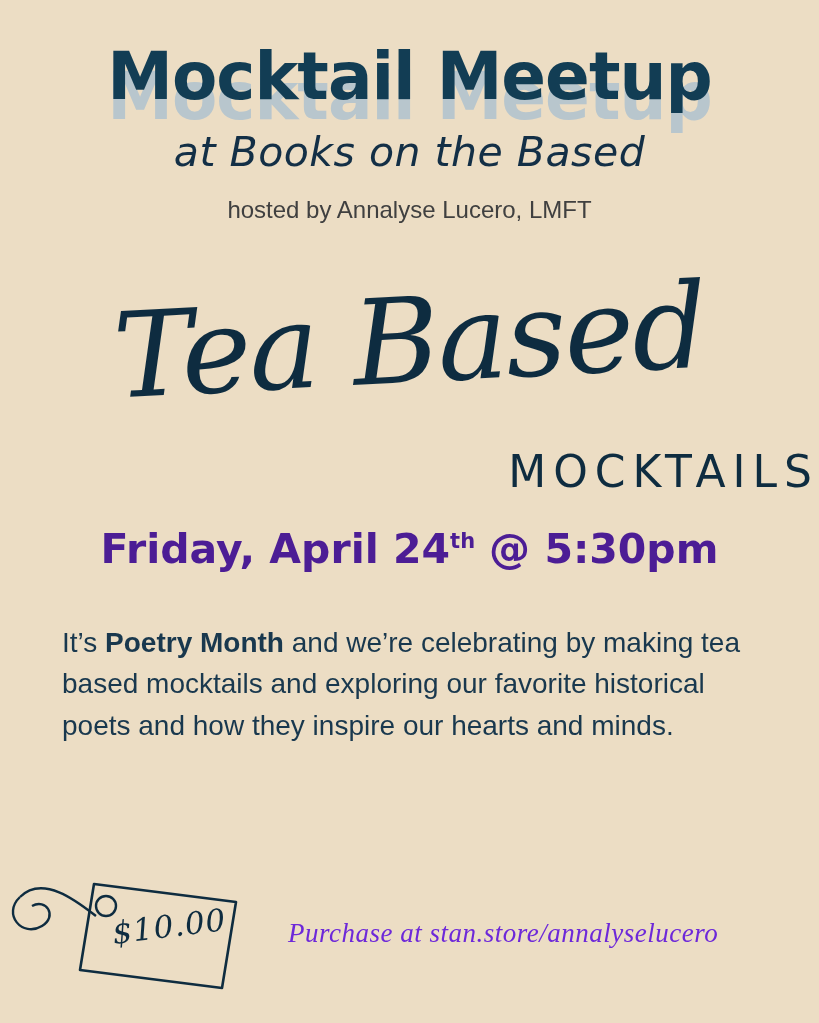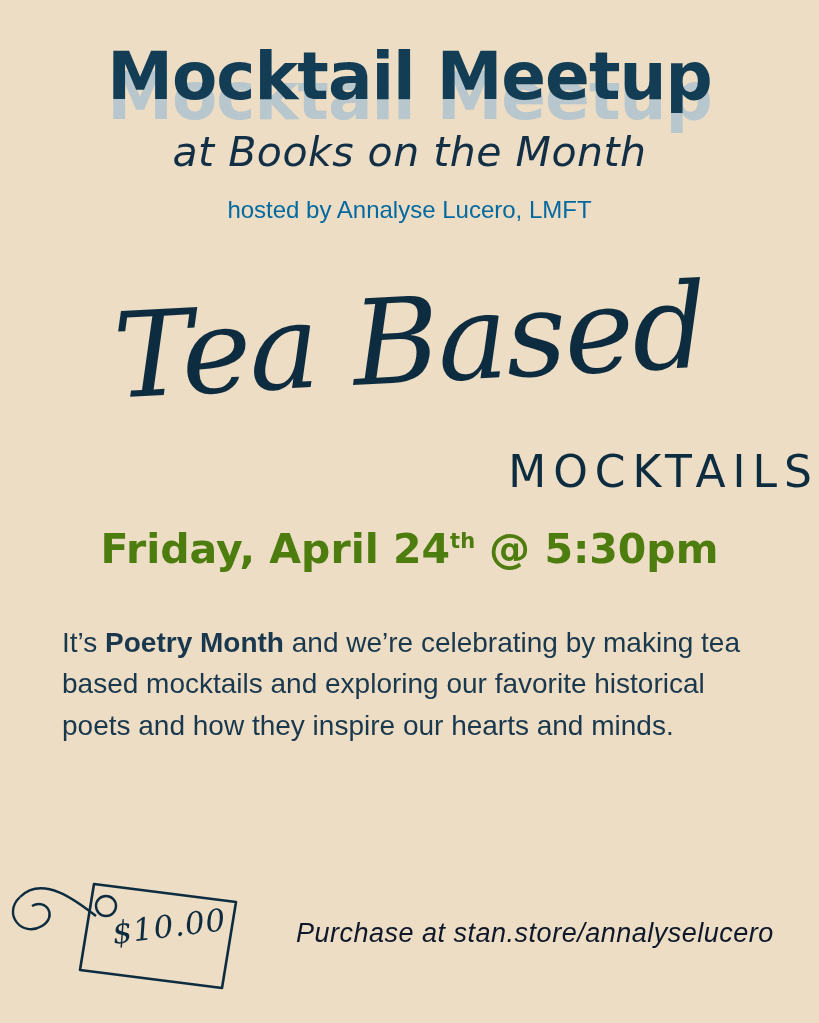--- a/index.html
+++ b/index.html
@@ -59,21 +59,21 @@
     font-style: italic;
     letter-spacing: 0.5px;
   }
   .hosted {
     position: absolute;
     top: 196px;
     left: 0;
     right: 0;
     text-align: center;
     font-size: 24px;
-    color: #0369a1;
+    color: #404040;
     font-family: "Liberation Sans", sans-serif;
   }
 
   
   .script-head {
     position: absolute;
     top: 282px;
     left: 0;
     right: 0;
     text-align: center;
@@ -102,21 +102,21 @@
 
   
   .date-line {
     position: absolute;
     top: 525px;
     left: 0;
     right: 0;
     text-align: center;
     font-size: 41px;
     font-weight: bold;
-    color: #4d7c0f;
+    color: #4c1d95;
     font-family: "DejaVu Sans", sans-serif;
   }
   .date-line sup {
     font-size: 21px;
     vertical-align: super;
   }
   .date-sep { display: inline-block; width: 14px; }
 
   
   .body-copy {
@@ -149,36 +149,35 @@
     transform: rotate(-7deg);
     letter-spacing: 1px;
   }
 
   
   .purchase {
     position: absolute;
     left: 288px;
     top: 918px;
     font-size: 27px;
-    color: #0f172a;
-    font-family: Liberation Sans, sans-serif;
+    color: #6d28d9;
+    font-family: Liberation Serif, serif;
     font-style: italic;
     letter-spacing: 0.5px;
-    margin-left: 8px;
   }
 </style>
 </head>
 <body>
 
 <div class="poster">
 
   <div class="title-wrap">
     <div class="title-shadow">Mocktail Meetup</div>
     <div class="title-main">Mocktail Meetup</div>
-    <div class="subtitle">at Books on the Month</div>
+    <div class="subtitle">at Books on the Based</div>
     <div class="hosted">hosted by Annalyse Lucero, LMFT</div>
   </div>
 
   <div class="script-head">Tea Based</div>
   <div class="script-sub">MOCKTAILS</div>
 
   <div class="date-line">
     <span>Friday, April 24</span><sup>th</sup><span class="date-sep"></span><span>@ 5:30pm</span>
   </div>
 

